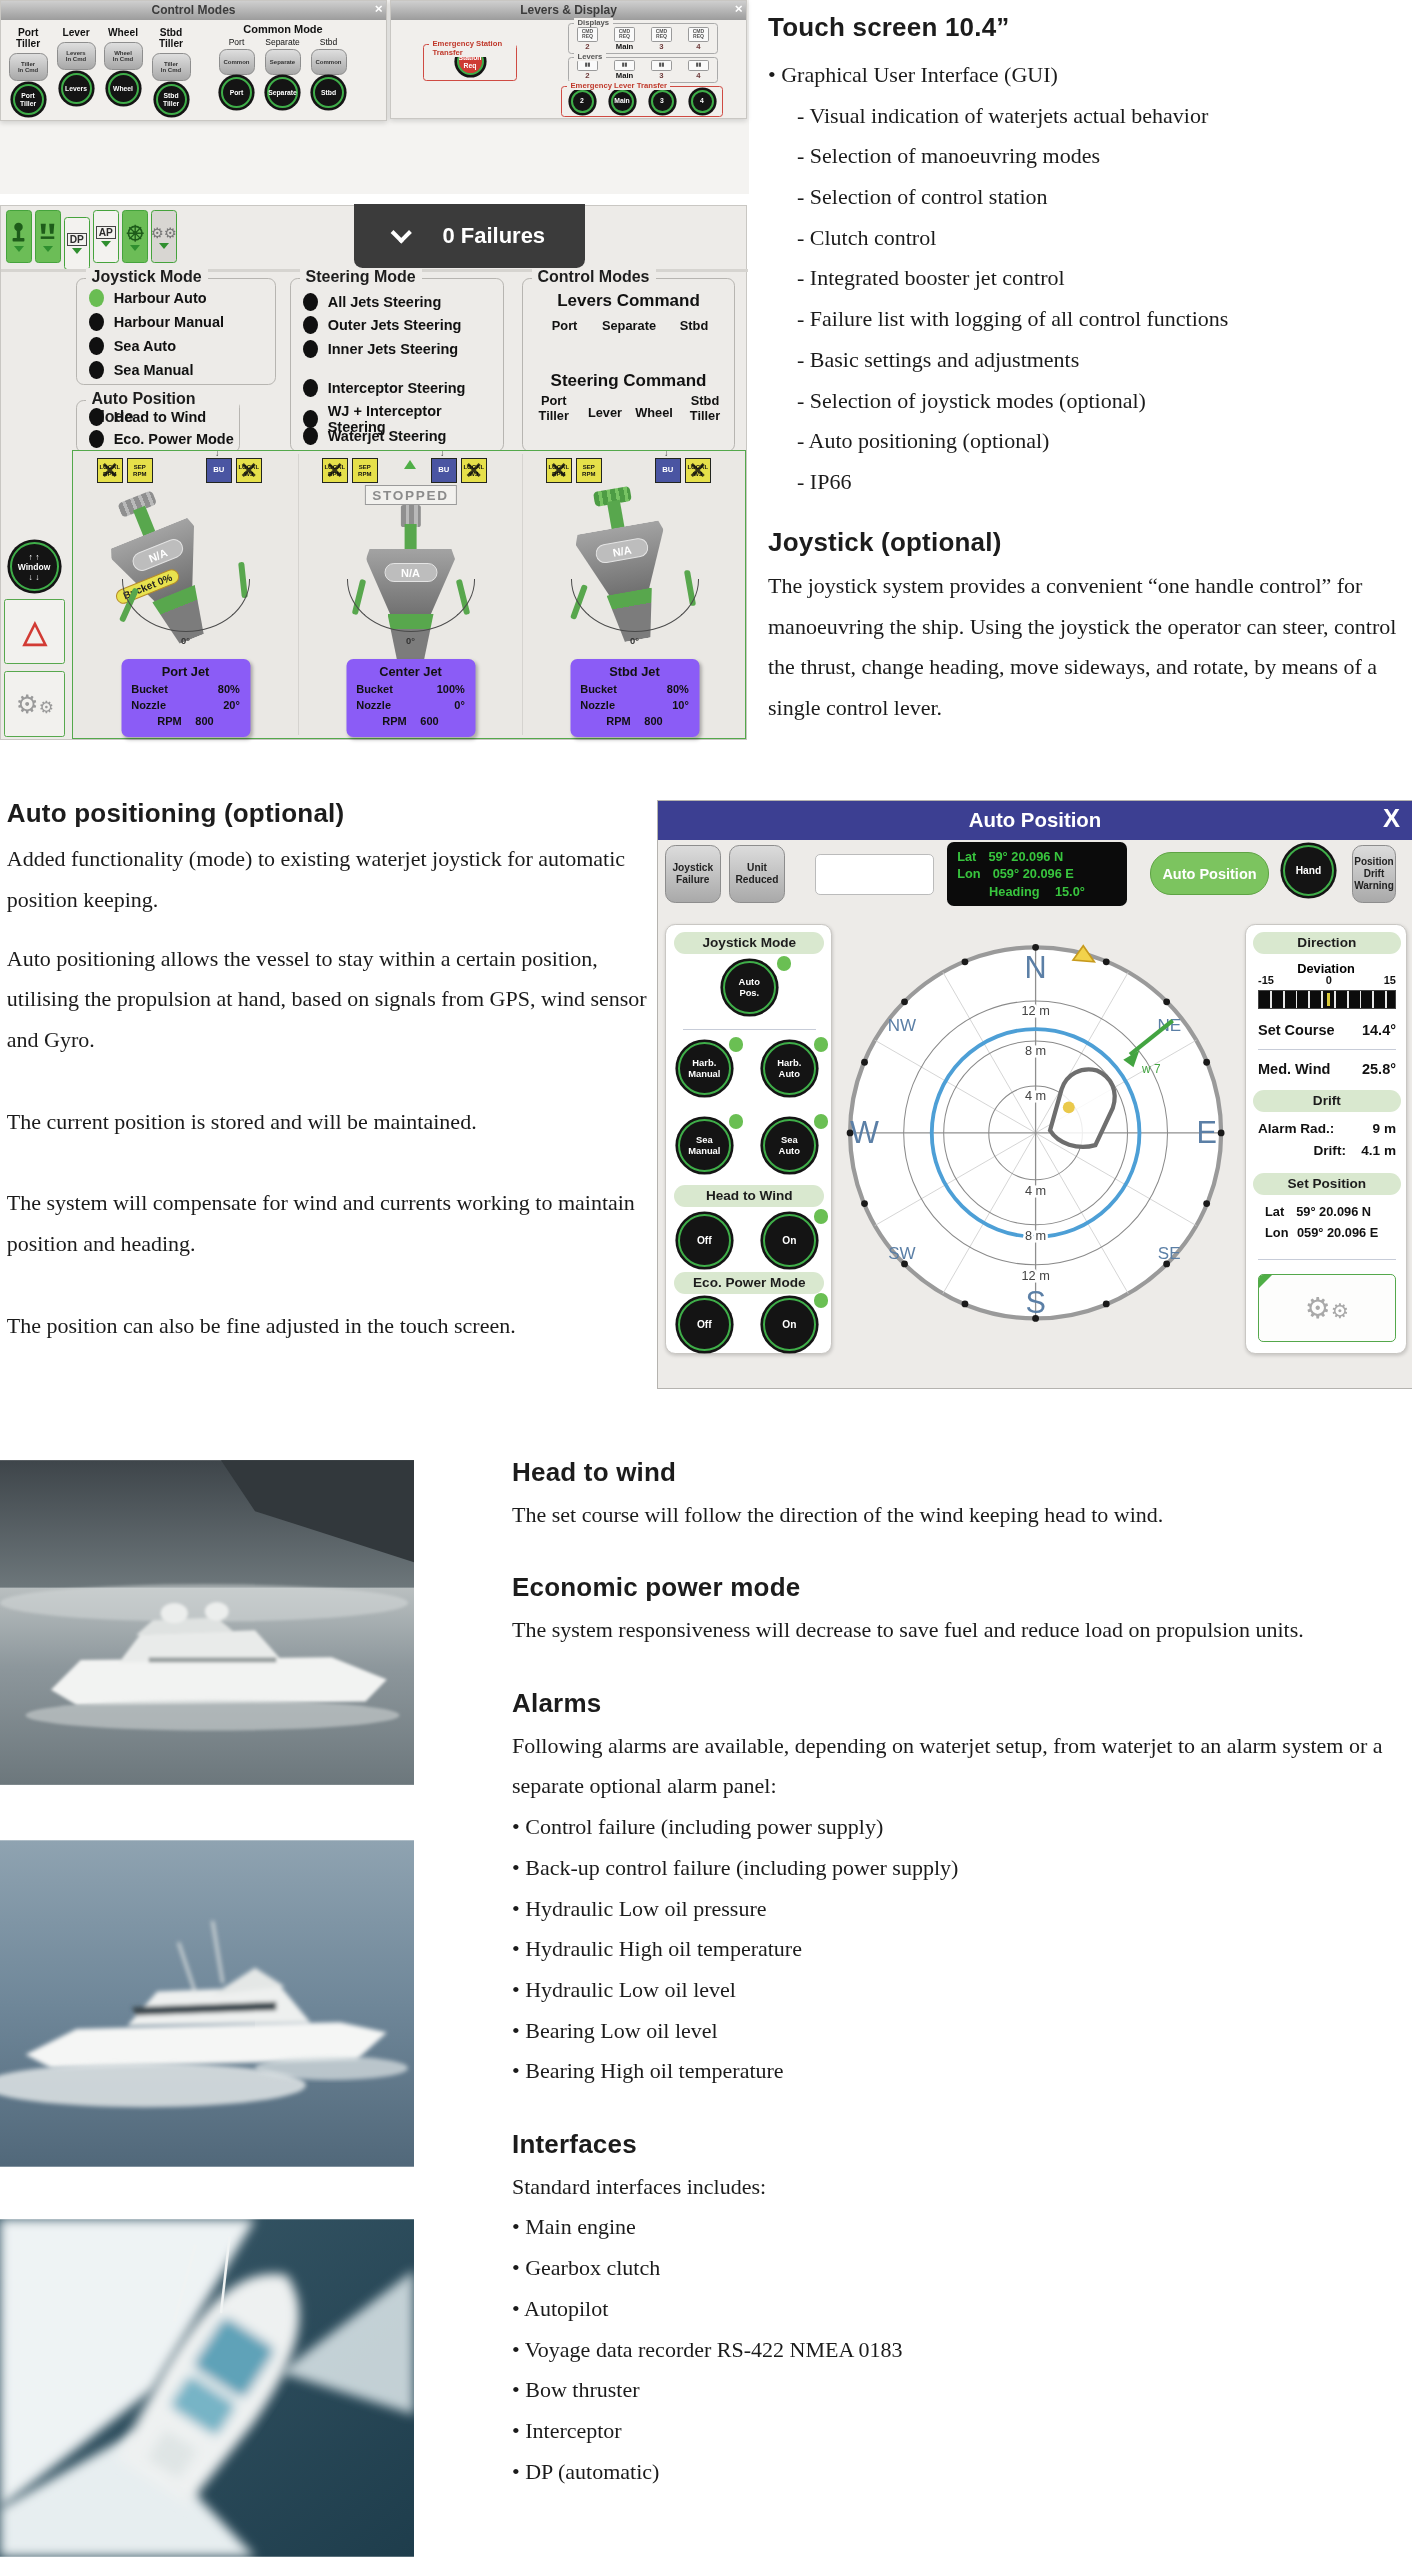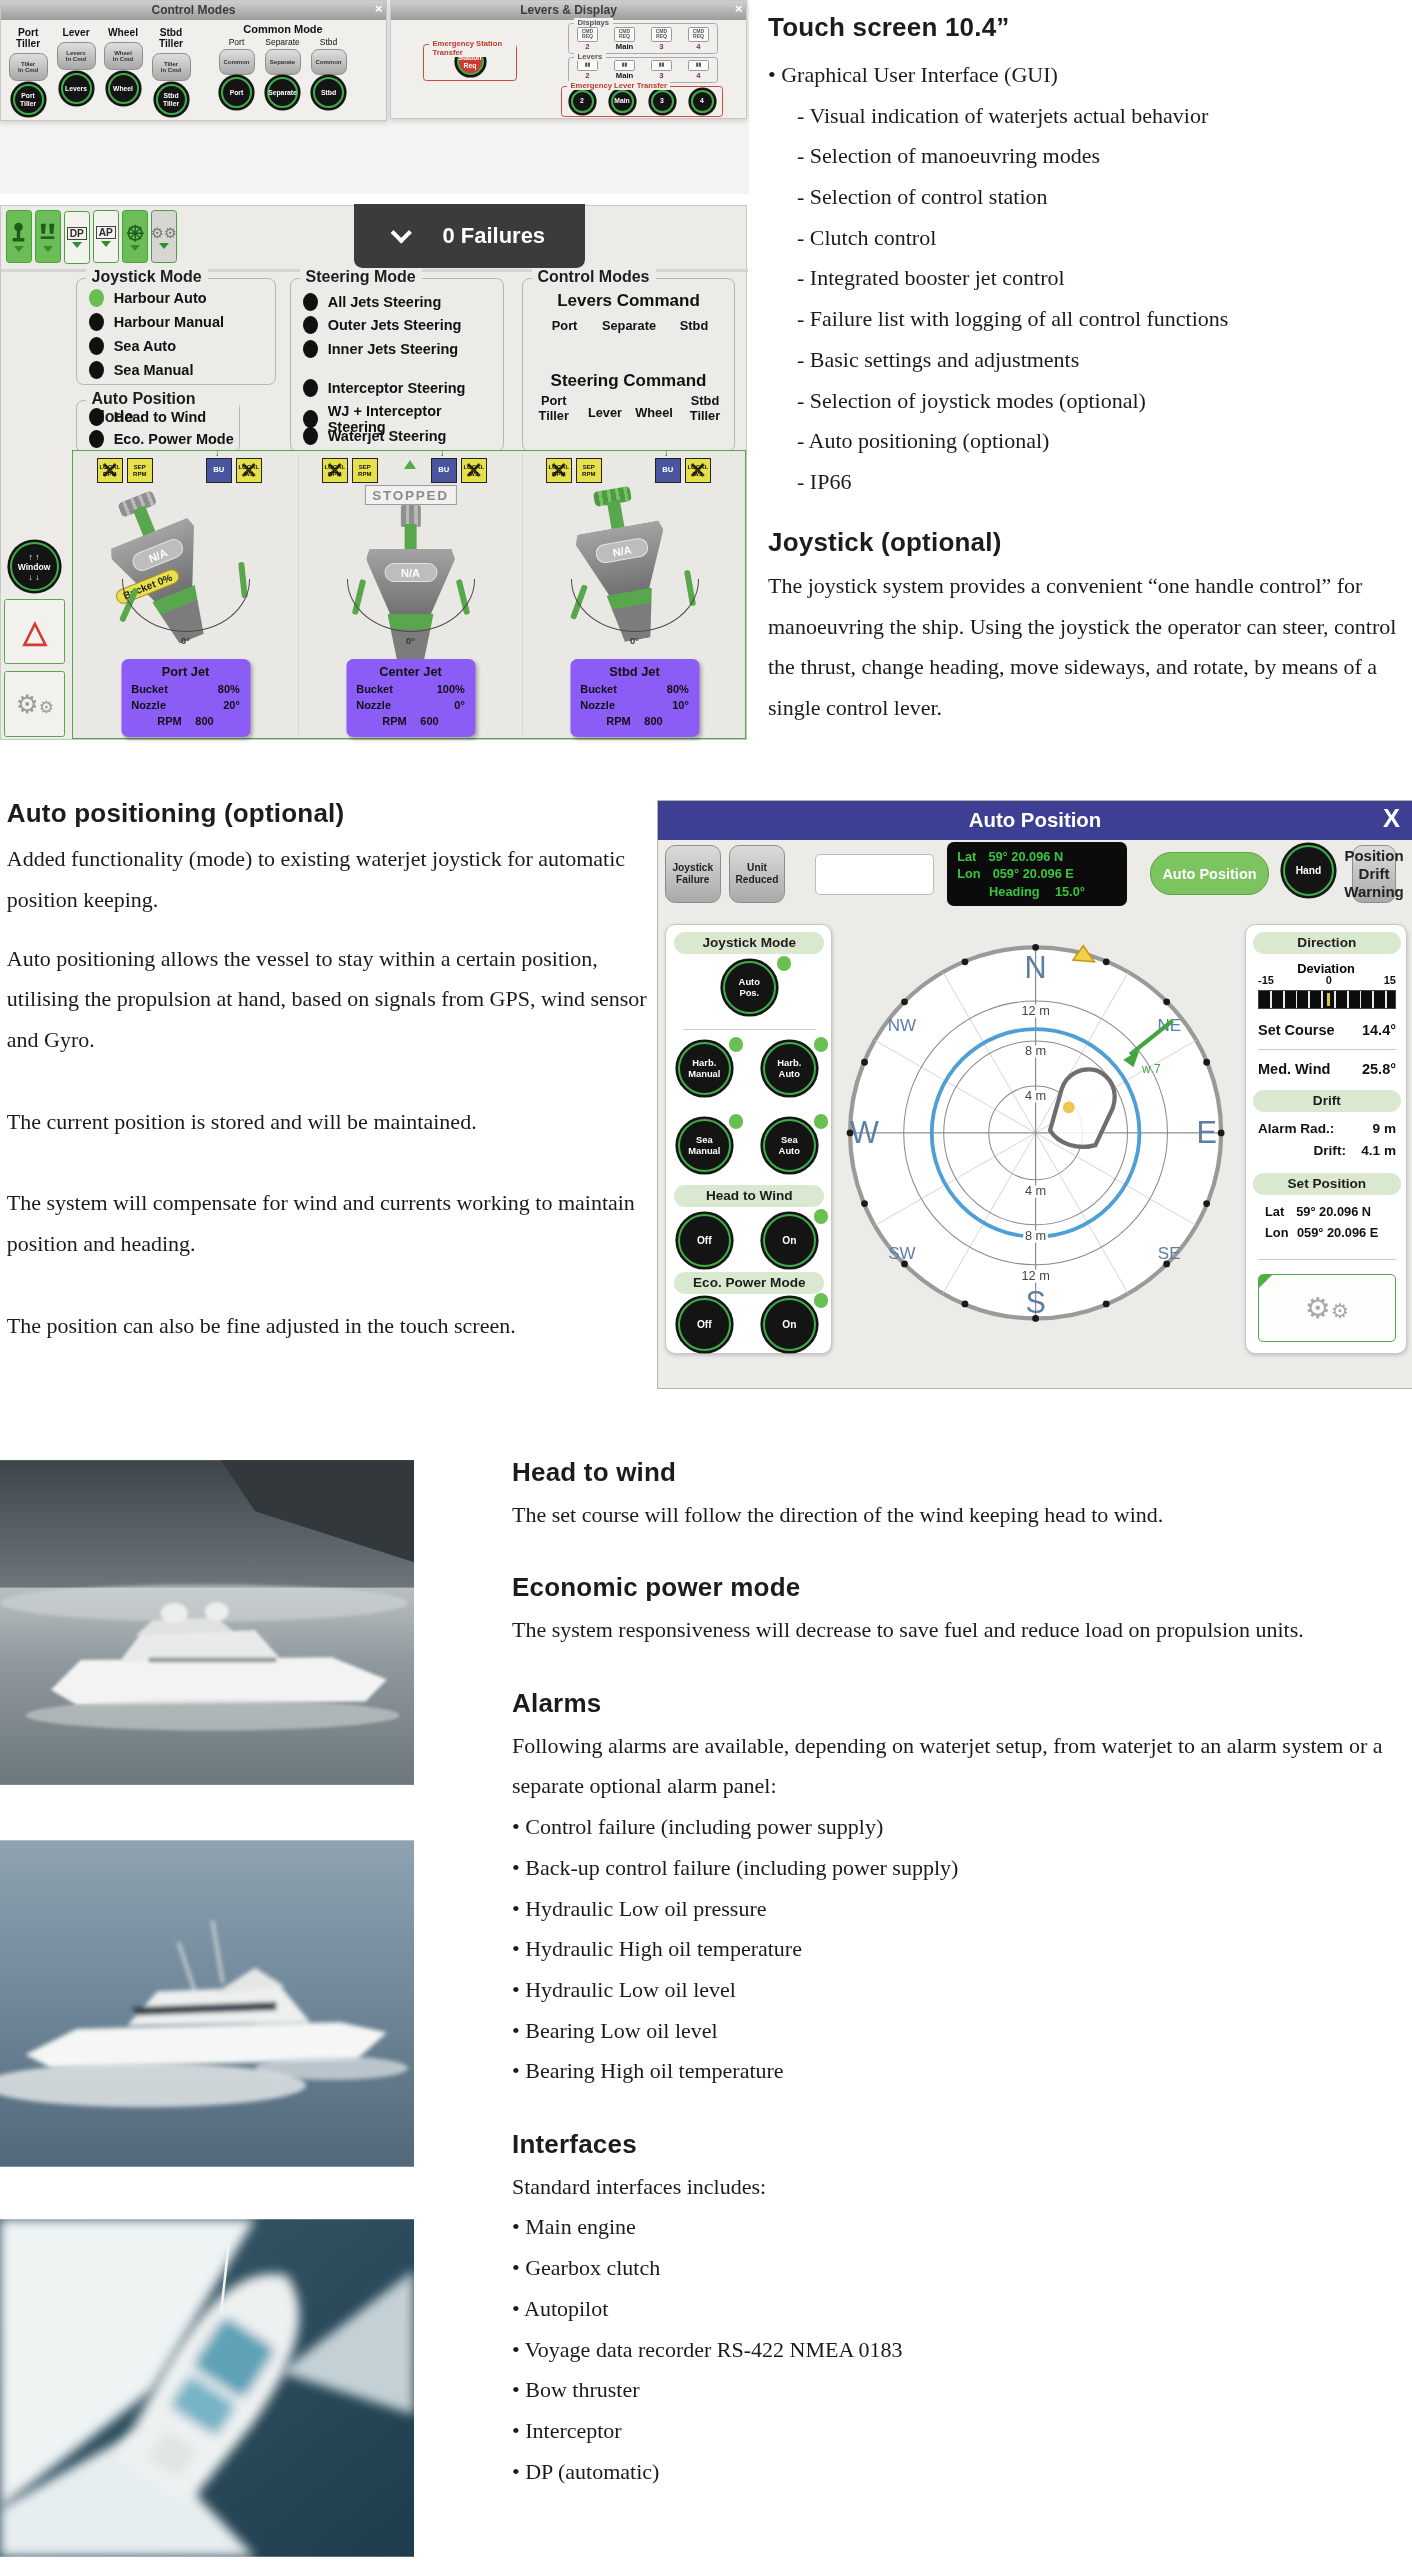--- a/index.html
+++ b/index.html
@@ -272,21 +272,21 @@
       <span class="tri-dn"></span>
     </div>
     <div class="toolbtn" style="left:34px;top:4.3px">
       <svg width="19" height="22" viewBox="0 0 22 26">
           <polygon points="3,2 9,2 8,14 4,14" fill="#1e5c1a"></polygon>
           <polygon points="13,2 19,2 18,14 14,14" fill="#1e5c1a"></polygon>
           <rect x="3" y="17" width="16" height="3" fill="#1e5c1a"></rect>
         </svg>
       <span class="tri-dn"></span>
     </div>
-    <div class="toolbtn light" style="left:63px;top:5px">
+    <div class="toolbtn light" style="left:63px;top:11px">
       <span class="glyph" style="border:1.7px solid #444;padding:0 1.7px">DP</span>
       <span class="tri-dn"></span>
     </div>
     <div class="toolbtn light" style="left:92px;top:4.3px">
       <span class="glyph" style="border:1.7px solid #444;padding:0 1.7px">AP</span>
       <span class="tri-dn"></span>
     </div>
     <div class="toolbtn" style="left:121px;top:4.3px">
       <svg width="20.4" height="20.4" viewBox="0 0 24 24">
           <circle cx="12" cy="12" r="8" fill="none" stroke="#1e5c1a" stroke-width="2"></circle>
@@ -563,21 +563,21 @@
           <span>Lon</span>
           <span>059° 20.096 E</span>
         </div>
       <div class="lrow hd">
           <span>Heading</span>
           <span>15.0°</span>
         </div>
     </div>
     <div id="ap-go" style="left:492px;top:51px;width:119px;height:43px">Auto Position</div>
     <div class="knob prel abs" style="left:625px;top:44px;width:51px;height:51px;font-size:10.2px">Hand</div>
-    <div class="ap-greybtn prel" style="left:694px;top:44px;width:44px;height:58px;font-size:15px">Position
+    <div class="ap-greybtn prel" style="left:694px;top:44px;width:44px;height:58px;font-size:10px">Position
 Drift
 Warning</div>
 
     <div class="ap-panel" style="left:6.8px;top:123px;width:167px;height:430px">
       <div class="pill" style="left:8.5px;top:6.8px;width:150px">Joystick Mode</div>
       <div class="knob prel abs" style="left:57px;top:36px;width:53px;height:53px;font-size:9.4px">Auto
 Pos.</div>
       <div class="gdot" style="left:111px;top:31px"></div>
       <div class="divline" style="left:17px;top:104px;width:133px"></div>
       <div class="knob prel abs" style="left:12px;top:117px;width:53px;height:53px;font-size:9.4px">Harb.

